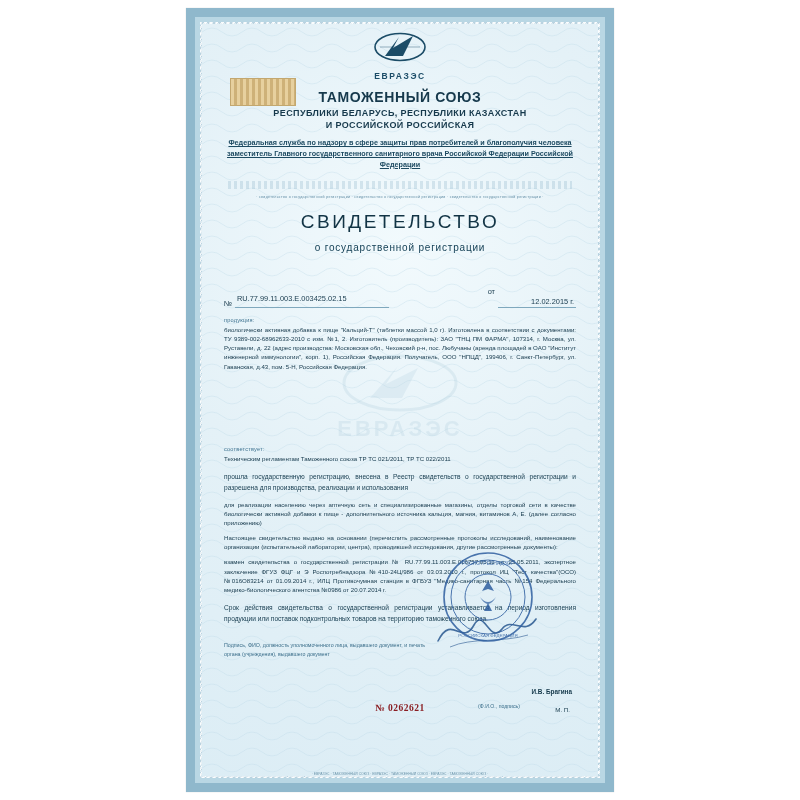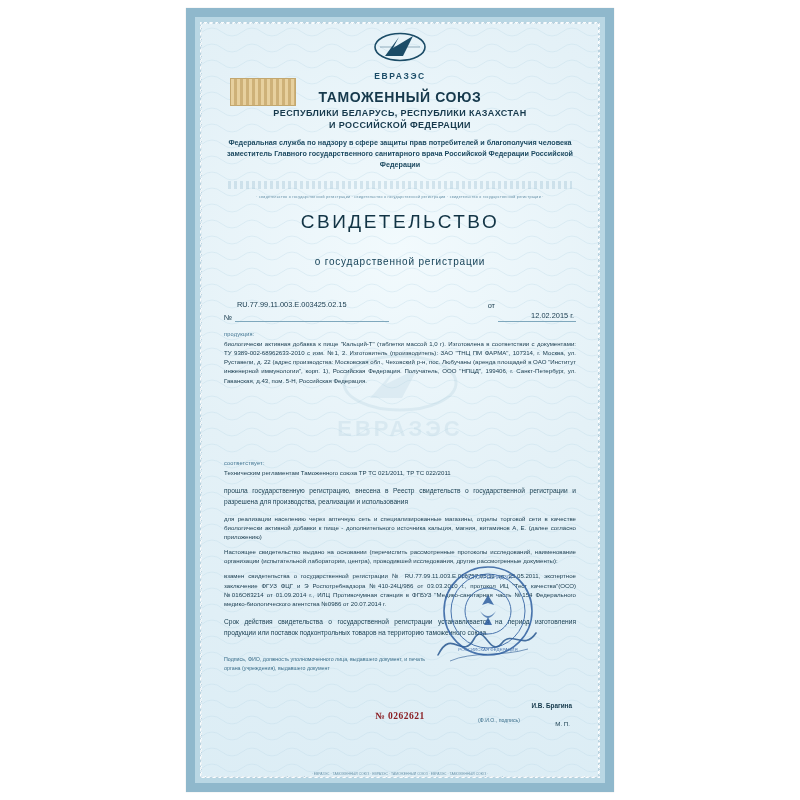--- a/index.html
+++ b/index.html
@@ -116,20 +116,21 @@
     letter-spacing: 0.4px;
     color: #16394c;
   }
   .agency {
     text-align: center;
     font-size: 7.2px;
     line-height: 1.5;
     margin-top: 7px;
     color: #1d4a61;
     font-weight: bold;
+    text-decoration: underline;
   }
   .thin-rule {
     margin: 10px 4px 6px 4px;
     height: 8px;
     background: repeating-linear-gradient(90deg, rgba(120,165,190,0.35) 0 3px, rgba(255,255,255,0) 3px 6px);
     opacity: .7;
   }
   .micro-line {
     text-align: center;
     font-size: 3.6px;
@@ -145,34 +146,34 @@
     font-weight: normal;
     letter-spacing: 2.5px;
     color: #123445;
     margin-top: 12px;
   }
   .subtitle {
     text-align: center;
     font-size: 10px;
     letter-spacing: .8px;
     color: #164257;
-    margin-top: 23px;
+    margin-top: 9px;
   }
   .numrow {
     display: flex;
     align-items: flex-end;
     margin-top: 22px;
     font-size: 7.4px;
     color: #16394c;
   }
   .numrow .nlabel { margin-right: 3px; }
   .numrow .nval {
     border-bottom: 1px solid #7fa8bd;
     min-width: 150px;
-    padding: 0 2px 12px 2px;
+    padding: 0 2px 4px 2px;
   }
   .numrow .spacer { flex: 1; }
   .numrow .dlabel { margin: 12px 3px; text-align: center; }
   .numrow .dval {
     border-bottom: 1px solid #7fa8bd;
     min-width: 74px;
     text-align: right;
     padding: 0 2px 1px 2px;
   }
   .sect-label {
@@ -235,21 +236,21 @@
     position: absolute;
     right: 56px;
     bottom: 6px;
     font-size: 5.2px;
     color: #3b6e8a;
   }
   .serial {
     position: absolute;
     left: 50%;
     transform: translateX(-50%);
-    bottom: 8px;
+    bottom: 2px;
     font-size: 9.5px;
     font-weight: bold;
     color: #8a1d22;
     letter-spacing: .5px;
     font-family: "Liberation Serif", serif;
   }
   
   .watermark {
     position: absolute;
     left: 50%;
@@ -333,21 +334,21 @@
               <path d="M12 24 L26 5 L20 16 L40 4 L30 24 Z" fill="#1b4c67"></path>
               <path d="M7 15 L47 15" stroke="#1b4c67" stroke-width="0.7" opacity=".6"></path>
             </svg>
             <div class="logo-text">ЕВРАЗЭС</div>
           </div>
         </div>
 
         <div class="hdr">
           <div class="l1">ТАМОЖЕННЫЙ СОЮЗ</div>
           <div class="l2">РЕСПУБЛИКИ БЕЛАРУСЬ, РЕСПУБЛИКИ КАЗАХСТАН</div>
-          <div class="l2">И РОССИЙСКОЙ ФЕДЕРАЦИИ</div>
+          <div class="l2">И РОССИЙСКОЙ РОССИЙСКАЯ</div>
         </div>
 
         <div class="agency">Федеральная служба по надзору в сфере защиты прав потребителей и благополучия человека заместитель Главного государственного санитарного врача Российской Федерации Российской Федерации</div>
 
         <div class="thin-rule"></div>
         <div class="micro-line">·  свидетельство о государственной регистрации  ·  свидетельство о государственной регистрации  ·  свидетельство о государственной регистрации  ·</div>
 
         <div class="title">СВИДЕТЕЛЬСТВО</div>
         <div class="subtitle">о государственной регистрации</div>
 

